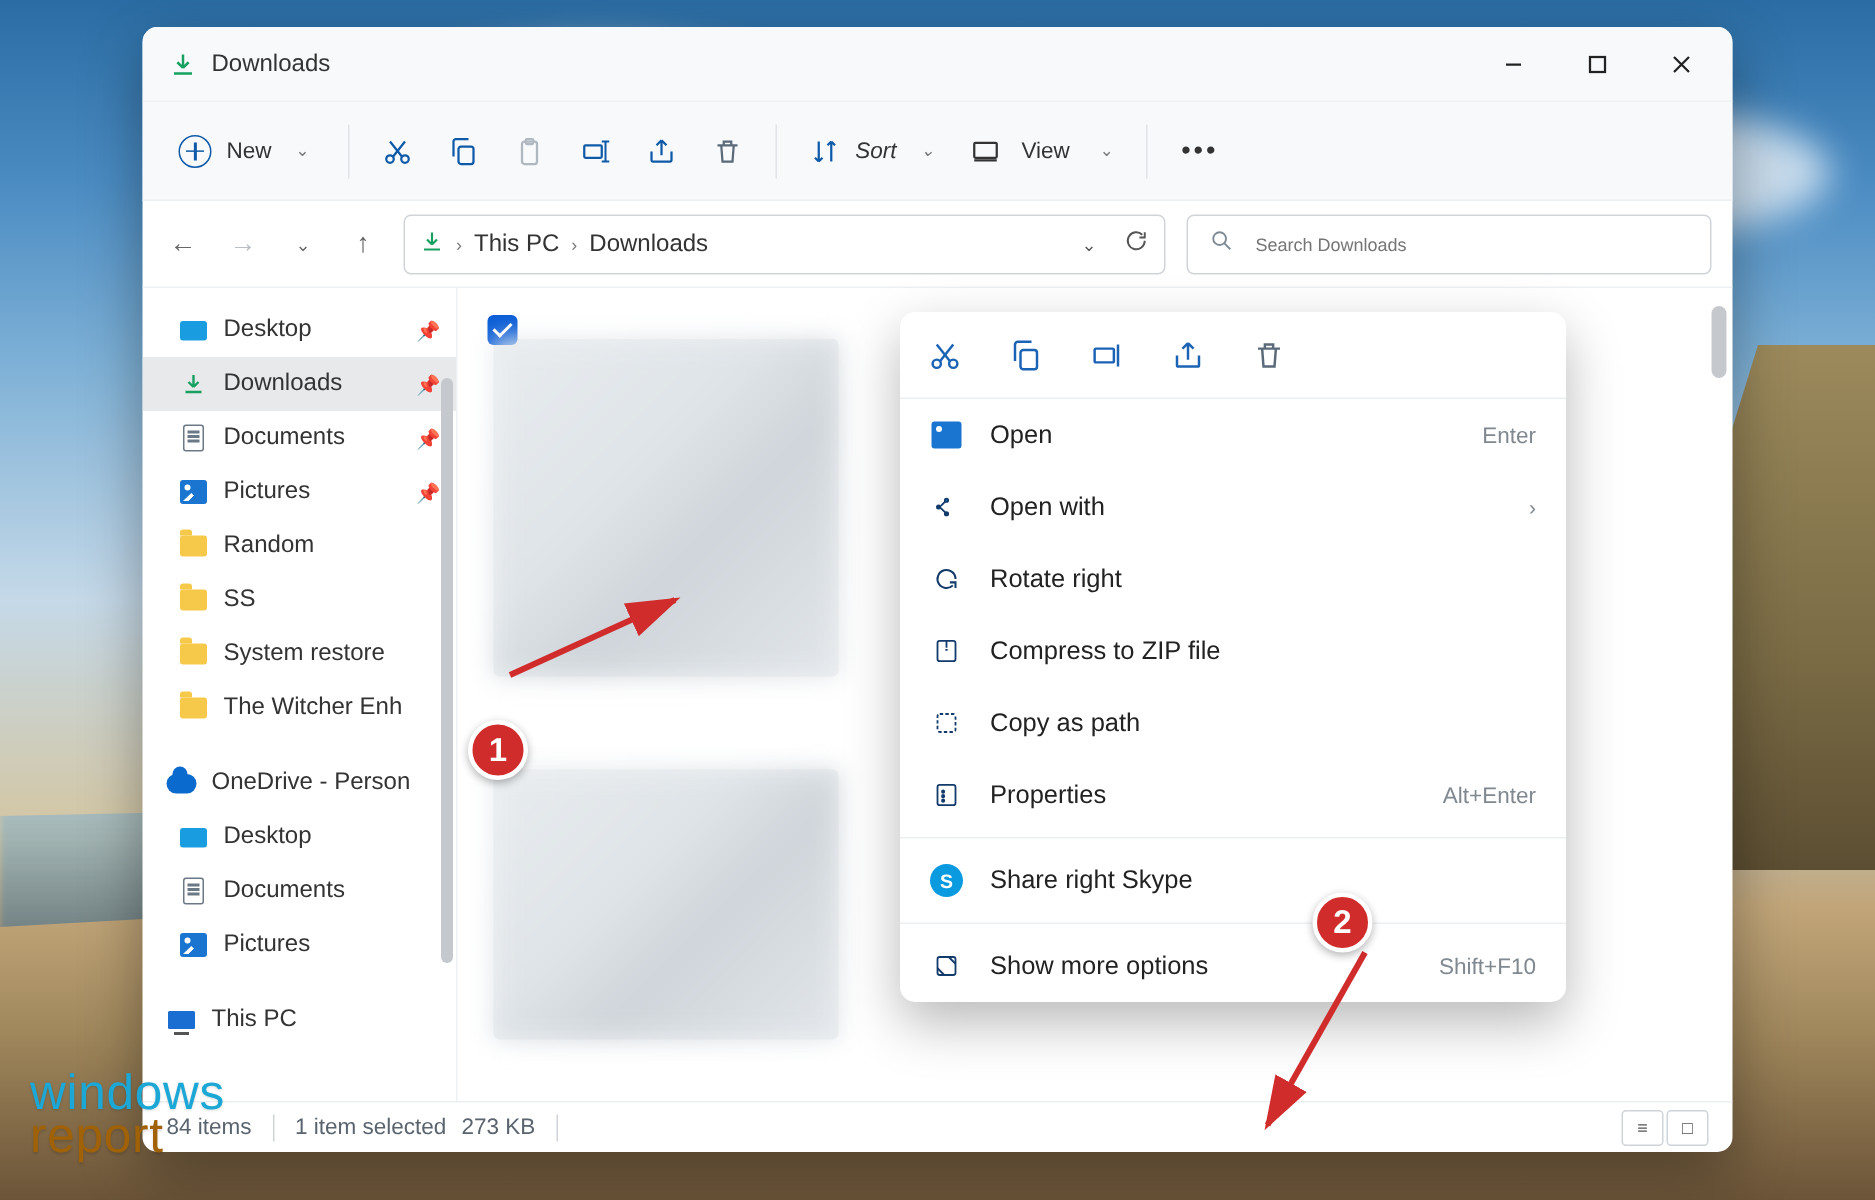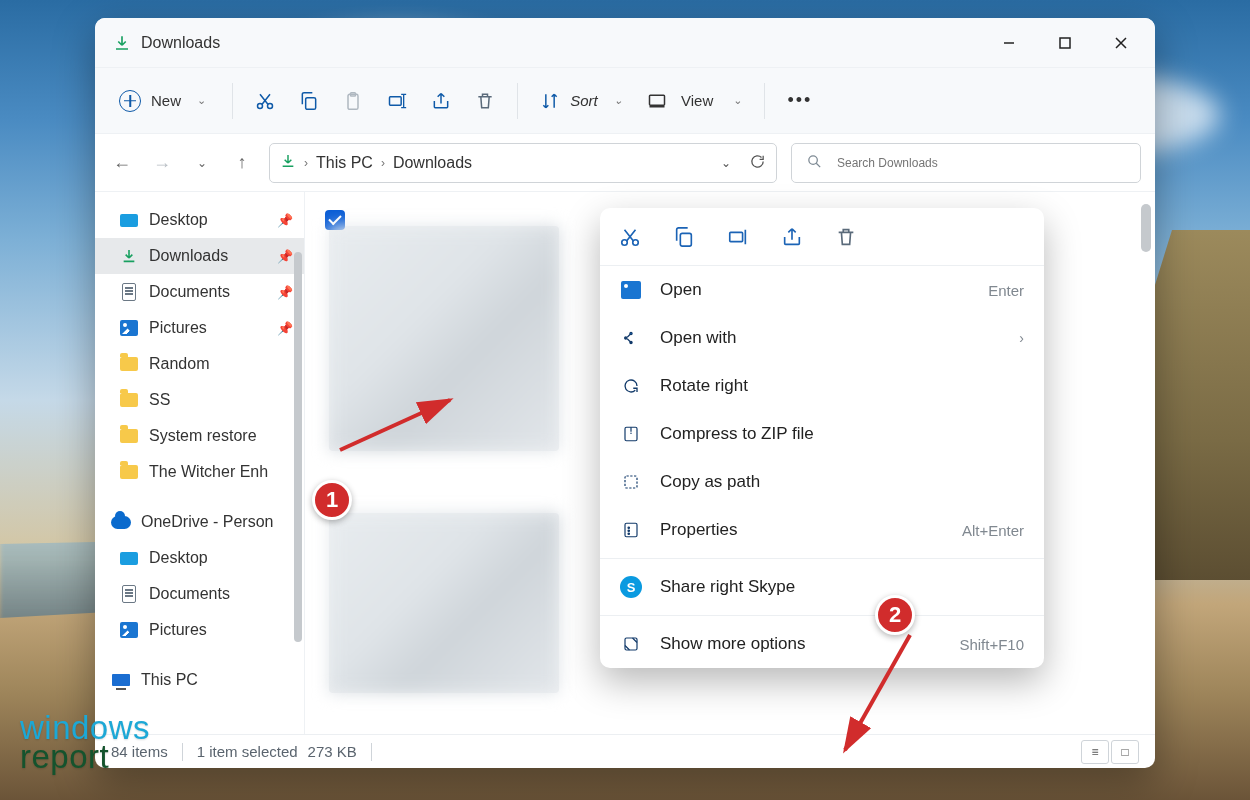--- a/index.html
+++ b/index.html
@@ -104,21 +104,21 @@
 
   .statusbar { height:34px; border-top:1px solid #eceff2; display:flex; align-items:center; padding:0 16px; font-size:15px; color:#5a646e; position:relative;}
   .statusbar .ssep { width:1px; height:18px; background:#cfd4d9; margin:0 14px;}
   .view-toggle { margin-left:auto; display:flex; gap:2px;}
   .view-toggle .vt { width:28px;height:24px;border:1px solid #cfd4d9;border-radius:3px;display:flex;align-items:center;justify-content:center;font-size:12px;color:#555;}
 
   
   .anno-badge { position:absolute; width:40px; height:40px; background:#d12c2c; border-radius:50%; border:3px solid #fff; display:flex; align-items:center; justify-content:center; color:#fff; font-size:22px; font-weight:600; box-shadow:0 2px 6px rgba(0,0,0,0.3); z-index:50;}
   .anno-arrow { position:absolute; z-index:49; }
   .watermark { position:absolute; left:20px; bottom:28px; color:#1ca8d6; font-weight:300; font-size:33px; line-height:0.9; letter-spacing:0.5px; text-shadow:0 1px 2px rgba(0,0,0,0.15); z-index:60; font-family:"Segoe UI",sans-serif;}
-  .watermark .l2{color:#14532d;}
+  .watermark .l2{color:#a16207;}
 </style>
 </head>
 <body>
 
 <div class="wallpaper-overlay">
   <div class="cloud a"></div>
     <div class="cloud b"></div>
   <div class="reflection"></div>
     <div class="beach"></div>
     <div class="cliff"></div>

